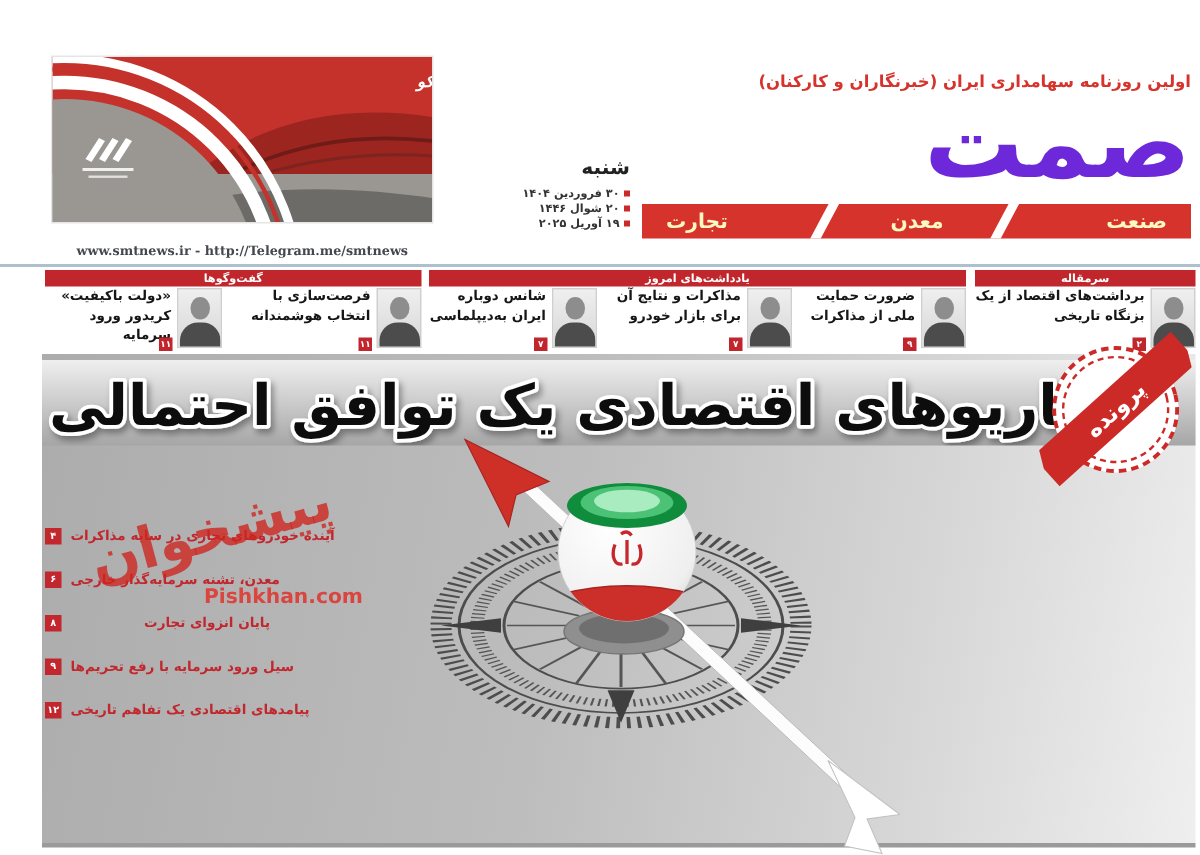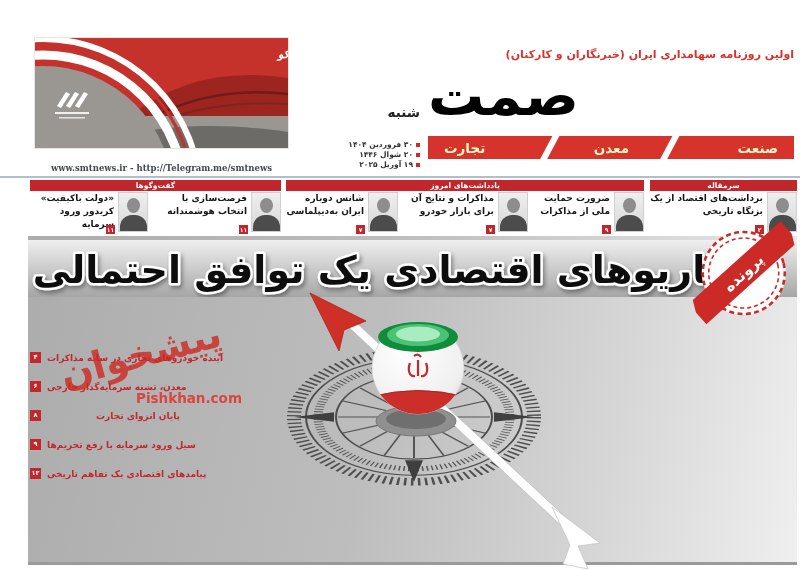--- a/index.html
+++ b/index.html
@@ -2,28 +2,28 @@
 <html lang="fa"><head>
 <meta charset="utf-8">
 <style>
   *{margin:0;padding:0;box-sizing:border-box}
   body{background:#ffffff;font-family:"DejaVu Sans",sans-serif}
   #canvas{position:relative;width:800px;height:570px;margin:0 auto;background:#fff;overflow:hidden;direction:rtl}
   .abs{position:absolute}
 
   
   .mast-slogan{left:428px;top:48px;width:366px;text-align:right;font-size:11px;font-weight:bold;color:#d6332c}
-  .mast-logo{left:428px;top:56px;width:366px;height:84px;text-align:left;font-size:56px;line-height:80px;font-weight:bold;color:#000000;letter-spacing:-2px}
+  .mast-logo{left:428px;top:56px;width:366px;height:84px;text-align:right;font-size:66px;line-height:80px;font-weight:bold;color:#6d28d9;letter-spacing:-2px}
   .mast-ribbon{left:428px;top:136px;width:366px;height:23px;background:#d6332c;display:flex;align-items:center;justify-content:space-between;padding:0 16px;overflow:hidden}
   .mast-ribbon .rb{color:#fef9c3;font-weight:bold;font-size:13.5px;z-index:2}
   .rb-slash{position:absolute;top:-4px;width:7px;height:32px;background:#fff;transform:skewX(-28deg)}
   .rb-s1{left:118px}.rb-s2{left:238px}
 
   .date-block{left:298px;top:104px;width:122px;text-align:right;color:#222}
-  .date-week{font-size:13.5px;font-weight:bold;margin-bottom:20px}
+  .date-week{font-size:13.5px;font-weight:bold;margin-bottom:4px}
   .date-row{font-size:7.5px;font-weight:bold;color:#333;line-height:10px;display:flex;flex-direction:row;justify-content:flex-start;align-items:center;gap:3px}
   .sq{display:inline-block;width:4px;height:4px;background:#cc2a2a;flex:0 0 auto}
 
   .issue-line{left:300px;top:162px;width:494px;text-align:right;font-size:7.6px;font-weight:bold;color:#333;white-space:nowrap}
   .issue-line .sq{margin:0 3px 1px 3px}
 
   .website-line{left:35px;top:163px;width:253px;text-align:center;font-family:"DejaVu Serif",serif;font-size:8.5px;font-weight:bold;color:#44484e;direction:ltr}
 
   .divider{left:0;top:176px;width:800px;height:2px;background:#aebfce}
 

